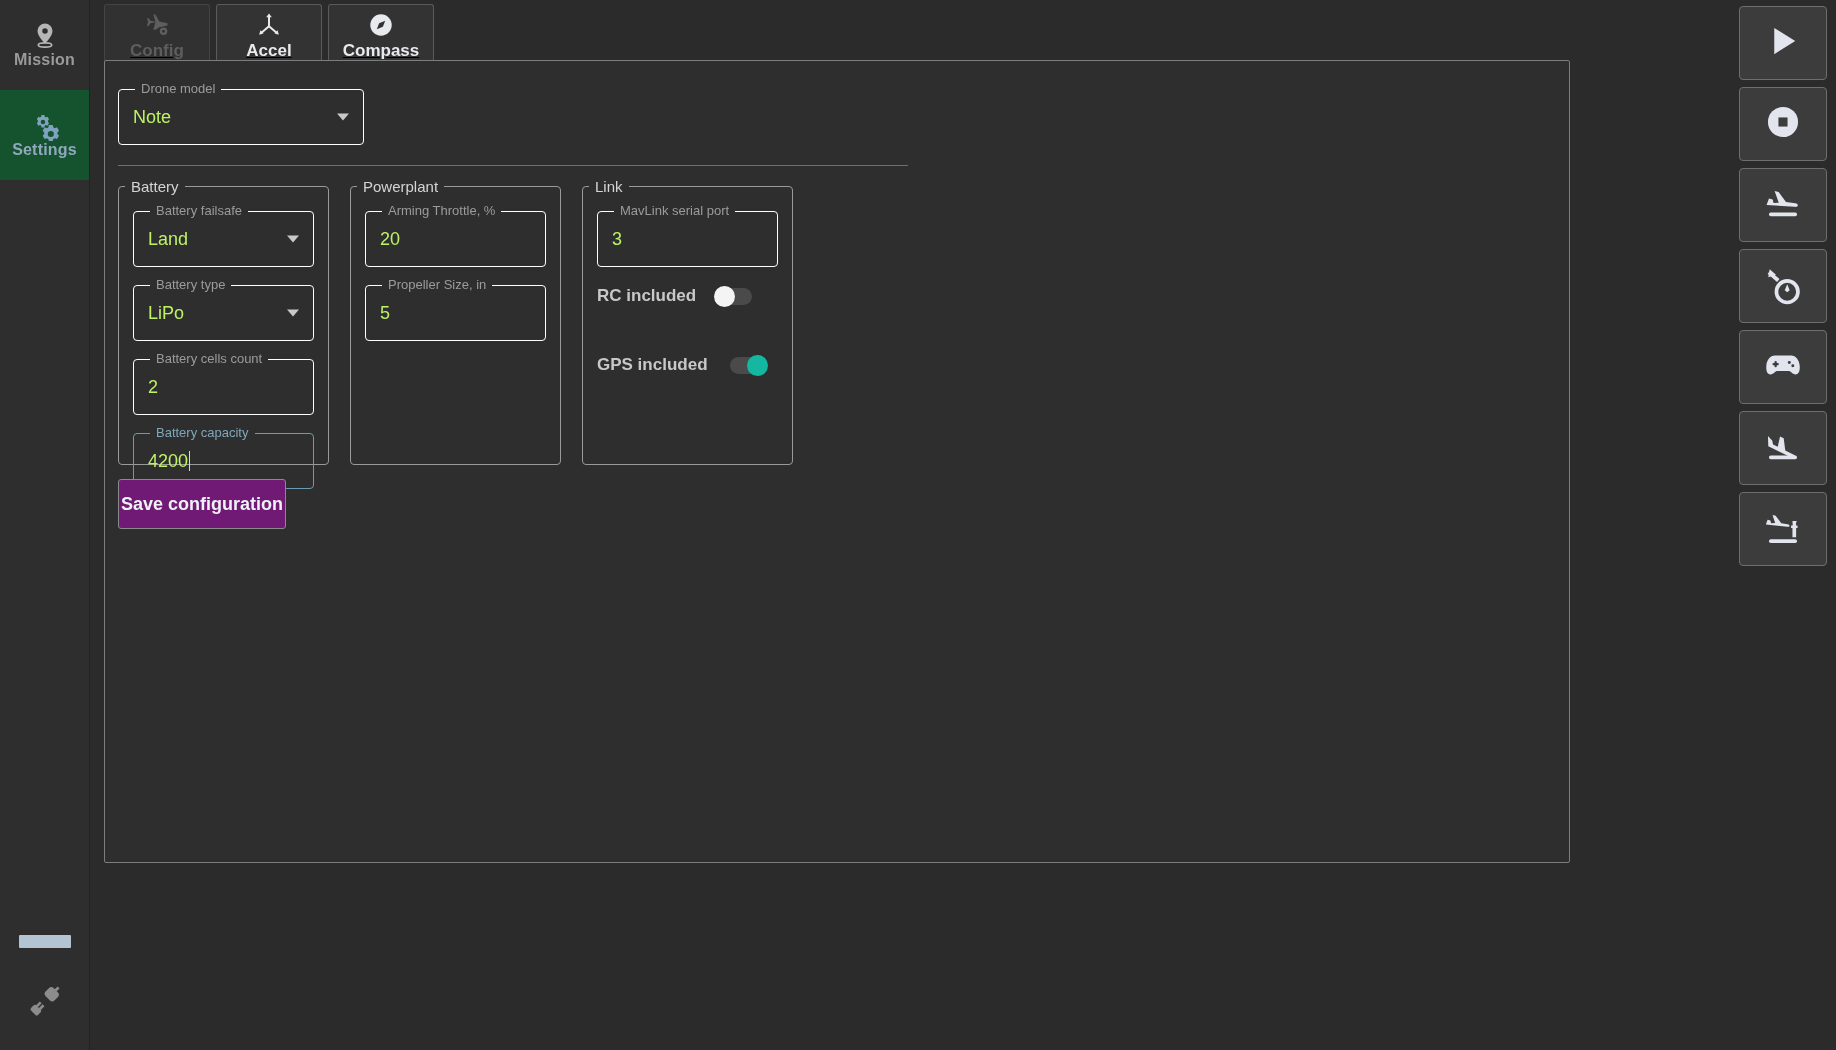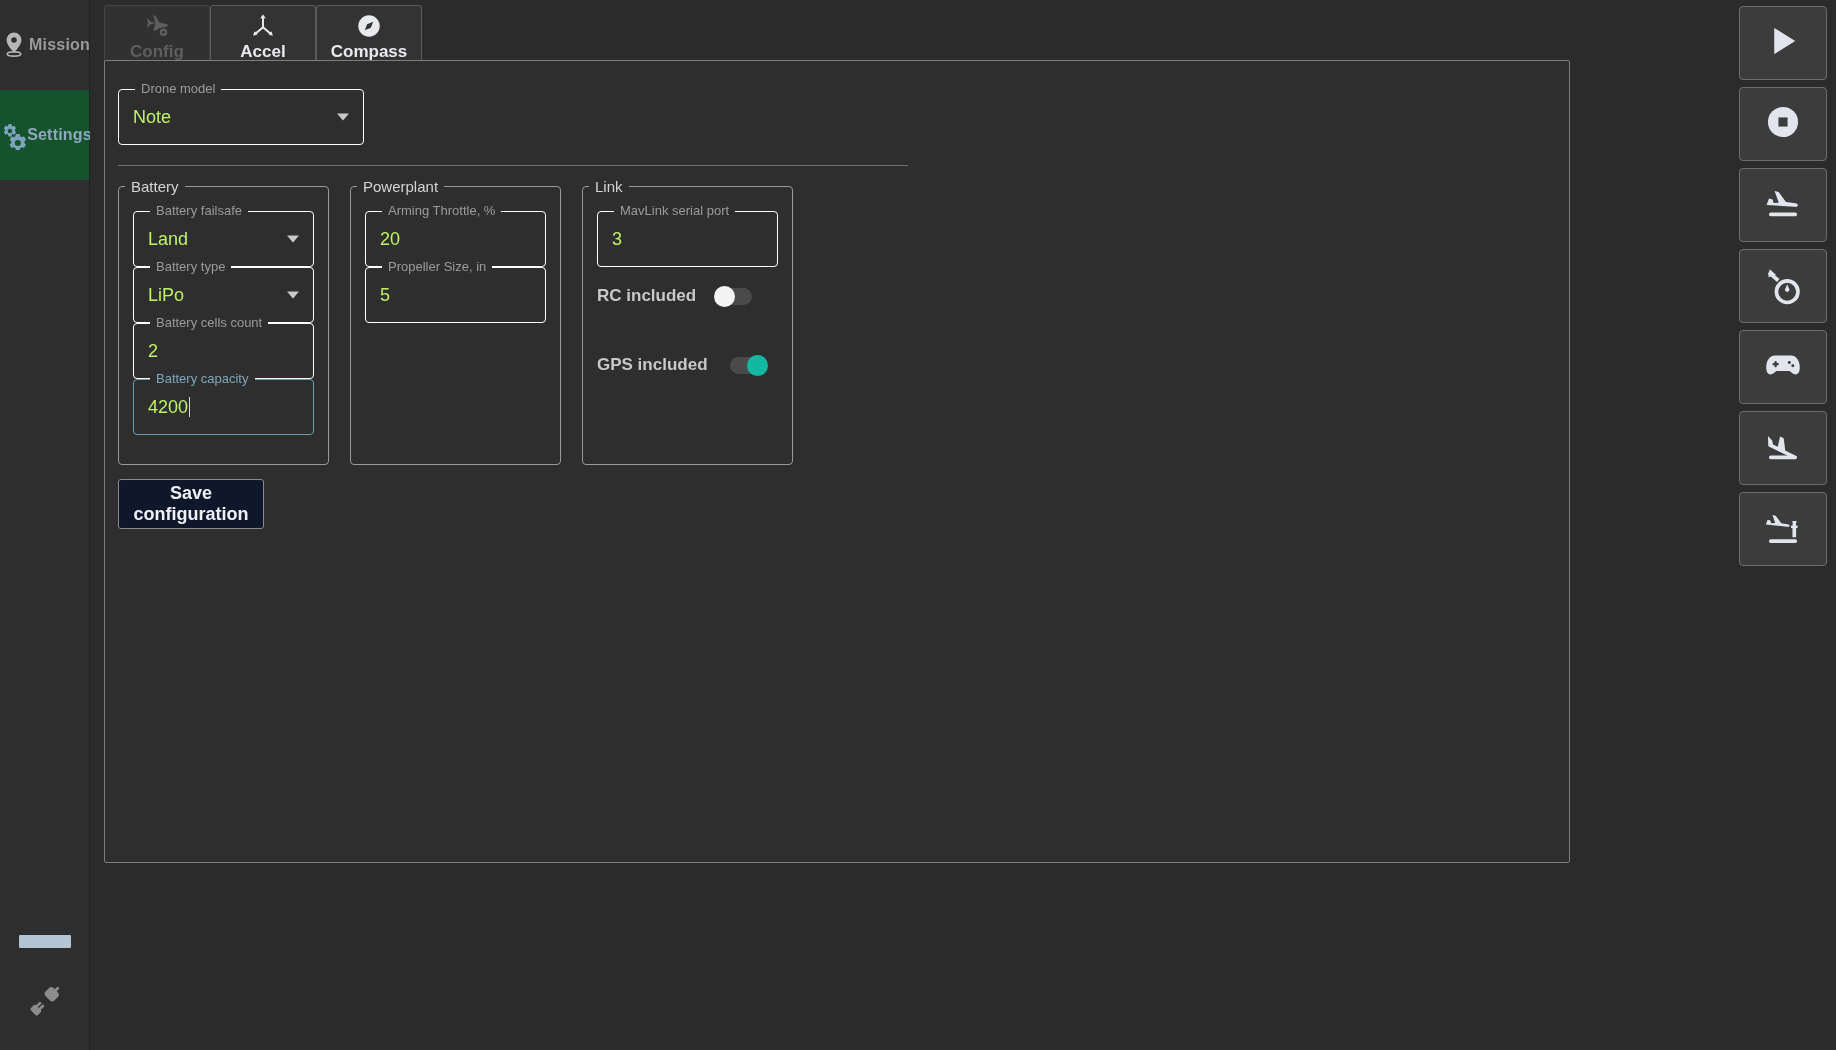--- a/index.html
+++ b/index.html
@@ -22,21 +22,21 @@
     background: #2e2e2e;
     display: flex;
     flex-direction: column;
     align-items: stretch;
     flex: 0 0 90px;
     border-right: 1px solid #222;
     position: relative;
   }
   .rail-item {
     height: 90px;
-    display: flex; flex-direction: row;
+    display: flex; flex-direction: column;
     align-items: center; justify-content: center;
     gap: 0;
     cursor: pointer;
     color: #9a9a9a;
   }
   .rail-item.active { background: #14532d; color: #8fa8bd; }
   .rail-item .rail-label {
     font-size: 16px; font-weight: bold;
     letter-spacing: .2px;
   }
@@ -59,23 +59,25 @@
   
   .center {
     flex: 1 1 auto;
     position: relative;
     background: #2b2b2b;
     overflow: hidden;
   }
 
   .tabstrip {
     display: flex;
-    align-items: center;
+    align-items: flex-start;
+    gap: 6px;
     padding: 4px 0 0 14px;
     height: 68px;
+    text-decoration: underline;
   }
   .tab {
     width: 106px; height: 62px;
     background: #333333;
     border: 1px solid #5a5a5a;
     border-bottom: none;
     border-radius: 3px 3px 0 0;
     display: flex; flex-direction: column;
     align-items: center; justify-content: center;
     gap: 2px;
@@ -171,21 +173,21 @@
   
   .groups-row {
     position: absolute;
     left: 13px; top: 117px;
     display: flex;
     gap: 21px;
   }
   .grp { width: 211px; height: 287px; position: relative; }
   .grp .inner {
     padding: 16px 14px 0 14px;
-    display: flex; flex-direction: column; 
+    display: flex; flex-direction: column; gap: 18px;
   }
   .grp.link .inner { gap: 7px; justify-content: center; }
 
   .toggle-row {
     display: flex; align-items: center;
     height: 44px;
     gap: 22px;
   }
   .toggle-row .tlabel {
     font-size: 17px;
@@ -212,22 +214,22 @@
     border-radius: 50%;
     transition: none;
   }
   .switch.on .knob { right: -4px; background: #14b8a0; }
   .switch.off .knob { left: -4px; background: #f4f4f4; }
 
   
   .save-btn {
     position: absolute;
     left: 13px; top: 418px;
-    width: 146px; height: 50px;
-    background: #0f172a;
+    width: 168px; height: 50px;
+    background: #701a75;
     border: 1px solid #8a8a8a;
     border-radius: 3px;
     color: #eef1f5;
     font-size: 18px;
     font-weight: bold;
     font-family: "Liberation Sans", sans-serif;
     cursor: pointer;
   }
 
   

